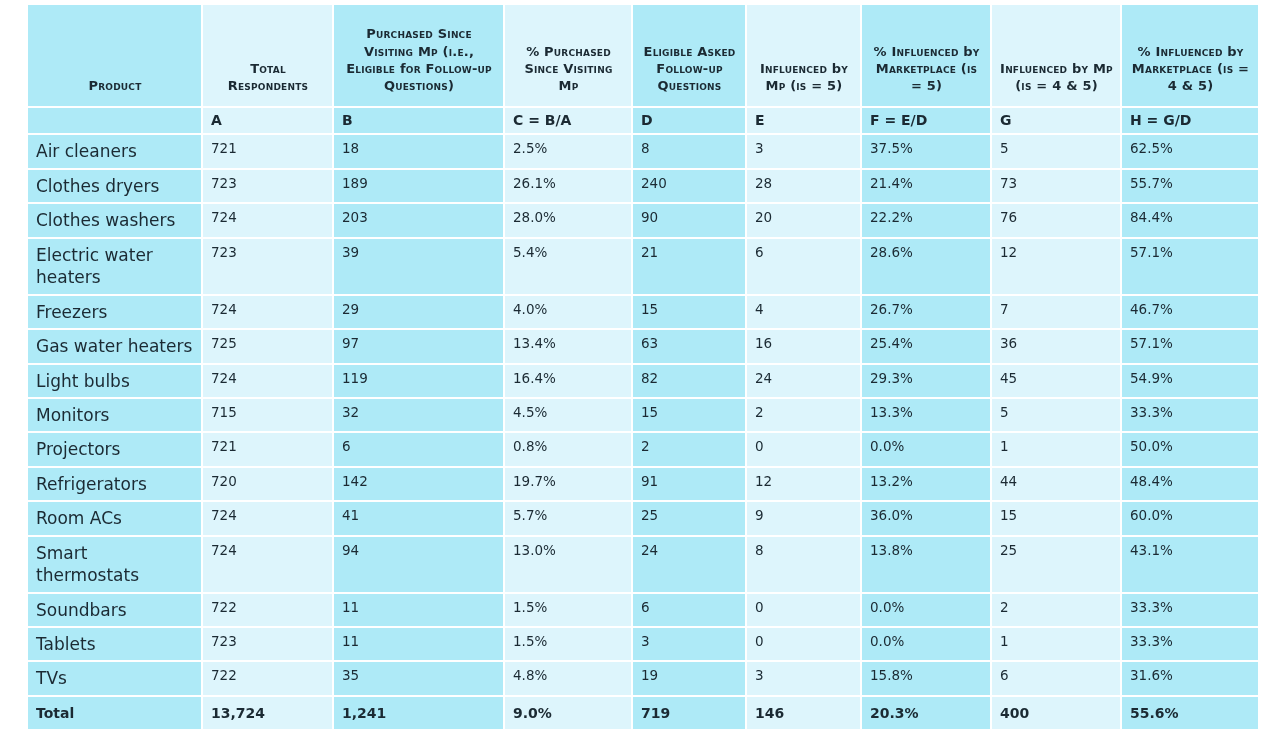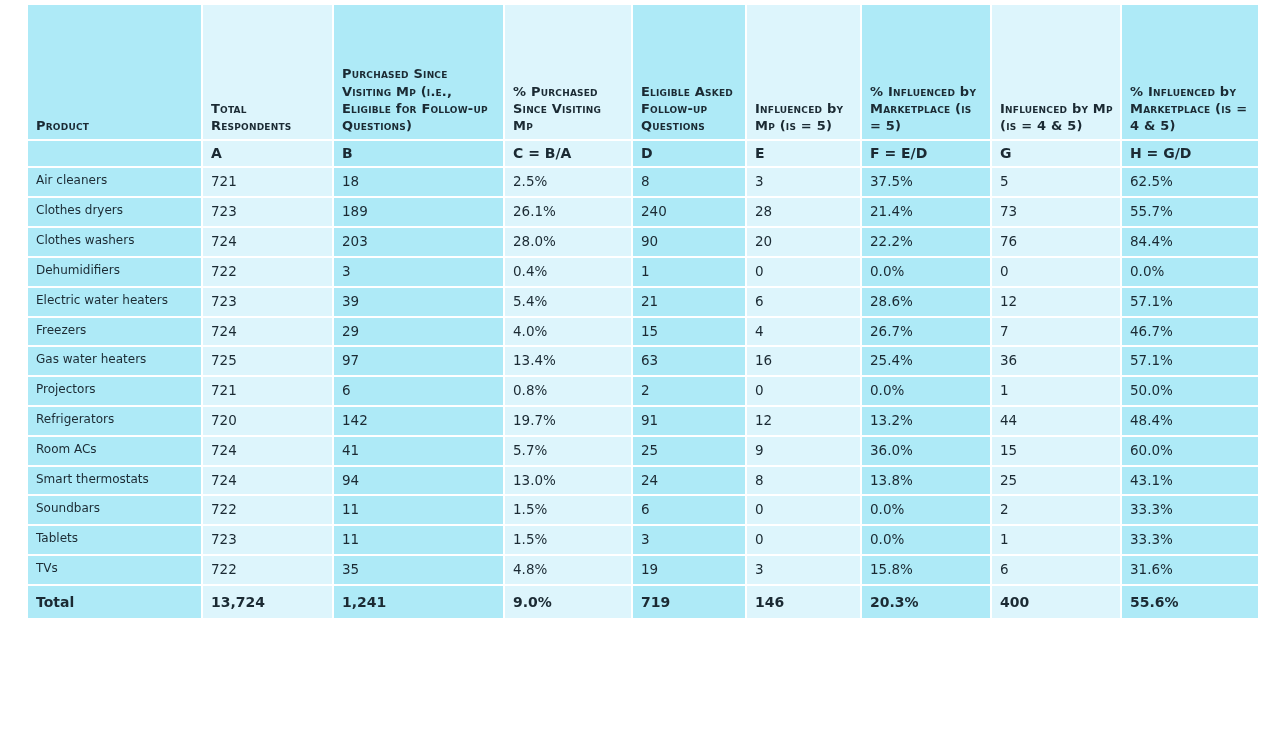--- a/index.html
+++ b/index.html
@@ -50,22 +50,23 @@
   
   .col-dark  { background: #aeeaf7; }
   .col-light { background: #ddf5fc; }
 
   
   thead tr.head-main th {
     font-weight: bold;
     font-size: 13px;
     letter-spacing: 0.2px;
     vertical-align: bottom;
-    height: 136px;
-    padding-bottom: 5px;
+    height: 103px;
+    padding-bottom: 12px;
+    text-align: center;
   }
   thead tr.head-main th .hdr {
     display: block;
   }
   
   .sc { font-variant: small-caps; text-transform: lowercase; }
   .sc-first { text-transform: none; }
 
   
   thead tr.head-key th {
@@ -78,21 +79,21 @@
   
   tbody tr.total-row td {
     font-weight: bold;
     font-size: 14px;
     border-bottom: none;
     padding-top: 7px;
     padding-bottom: 7px;
   }
 
   tbody td { font-size: 13.5px; }
-  tbody td.cell-product { font-size: 12px; }
+  tbody td.cell-product { font-size: 17px; }
 </style>
 </head>
 <body>
 
 <div id="table-wrap">
   <table class="data-table">
     <colgroup id="table-colgroup">
         <col style="width: 175px;">
         <col style="width: 131px;">
         <col style="width: 171px;">
@@ -173,31 +174,20 @@
           <td class="col-light">724</td>
           <td class="col-dark">203</td>
           <td class="col-light">28.0%</td>
           <td class="col-dark">90</td>
           <td class="col-light">20</td>
           <td class="col-dark">22.2%</td>
           <td class="col-light">76</td>
           <td class="col-dark">84.4%</td>
         </tr>
         <tr>
-          <td class="col-dark cell-product">Dehumidifiers</td>
-          <td class="col-light">722</td>
-          <td class="col-dark">3</td>
-          <td class="col-light">0.4%</td>
-          <td class="col-dark">1</td>
-          <td class="col-light">0</td>
-          <td class="col-dark">0.0%</td>
-          <td class="col-light">0</td>
-          <td class="col-dark">0.0%</td>
-        </tr>
-        <tr>
           <td class="col-dark cell-product">Electric water heaters</td>
           <td class="col-light">723</td>
           <td class="col-dark">39</td>
           <td class="col-light">5.4%</td>
           <td class="col-dark">21</td>
           <td class="col-light">6</td>
           <td class="col-dark">28.6%</td>
           <td class="col-light">12</td>
           <td class="col-dark">57.1%</td>
         </tr>
@@ -215,20 +205,42 @@
         <tr>
           <td class="col-dark cell-product">Gas water heaters</td>
           <td class="col-light">725</td>
           <td class="col-dark">97</td>
           <td class="col-light">13.4%</td>
           <td class="col-dark">63</td>
           <td class="col-light">16</td>
           <td class="col-dark">25.4%</td>
           <td class="col-light">36</td>
           <td class="col-dark">57.1%</td>
+        </tr>
+        <tr>
+          <td class="col-dark cell-product">Light bulbs</td>
+          <td class="col-light">724</td>
+          <td class="col-dark">119</td>
+          <td class="col-light">16.4%</td>
+          <td class="col-dark">82</td>
+          <td class="col-light">24</td>
+          <td class="col-dark">29.3%</td>
+          <td class="col-light">45</td>
+          <td class="col-dark">54.9%</td>
+        </tr>
+        <tr>
+          <td class="col-dark cell-product">Monitors</td>
+          <td class="col-light">715</td>
+          <td class="col-dark">32</td>
+          <td class="col-light">4.5%</td>
+          <td class="col-dark">15</td>
+          <td class="col-light">2</td>
+          <td class="col-dark">13.3%</td>
+          <td class="col-light">5</td>
+          <td class="col-dark">33.3%</td>
         </tr>
         <tr>
           <td class="col-dark cell-product">Projectors</td>
           <td class="col-light">721</td>
           <td class="col-dark">6</td>
           <td class="col-light">0.8%</td>
           <td class="col-dark">2</td>
           <td class="col-light">0</td>
           <td class="col-dark">0.0%</td>
           <td class="col-light">1</td>

